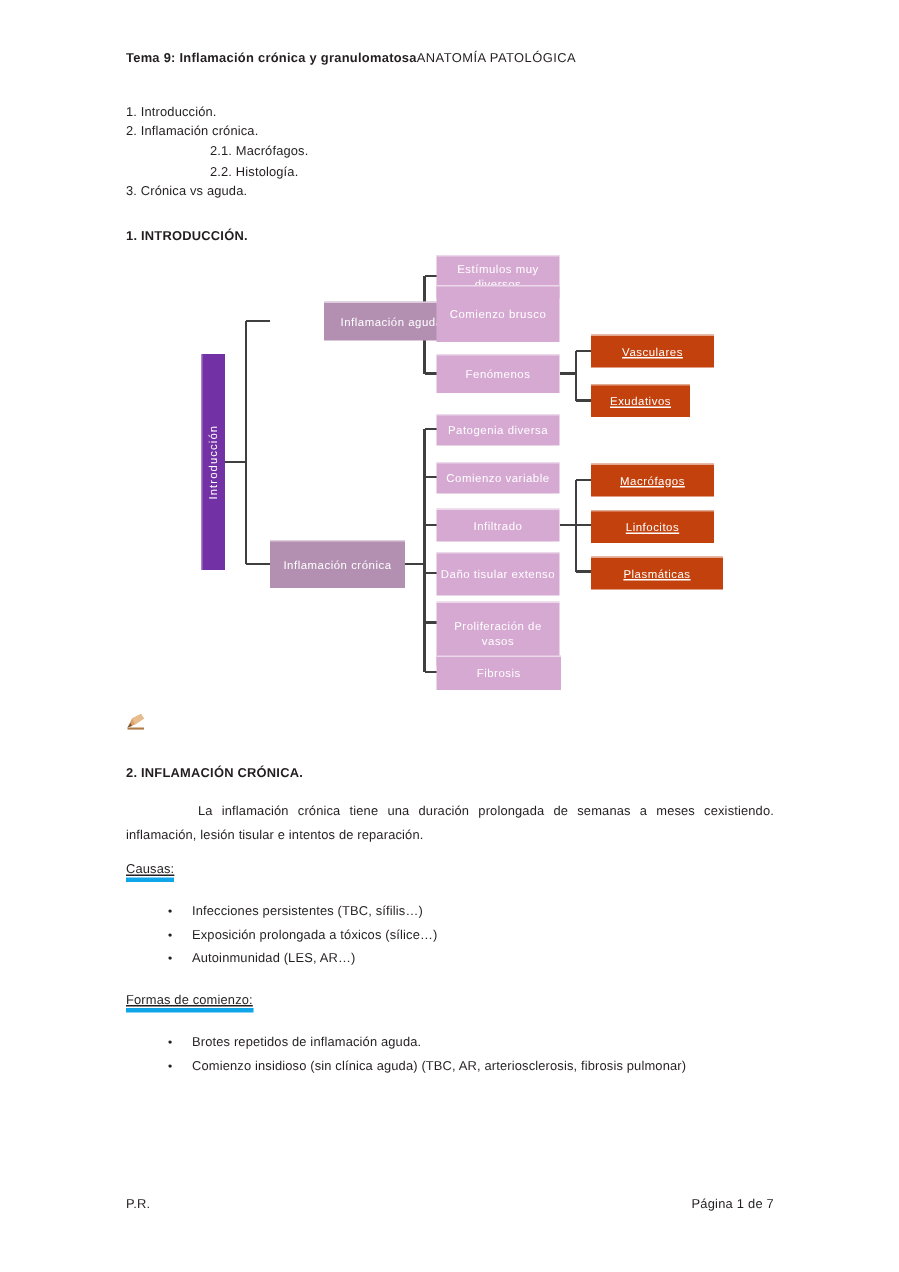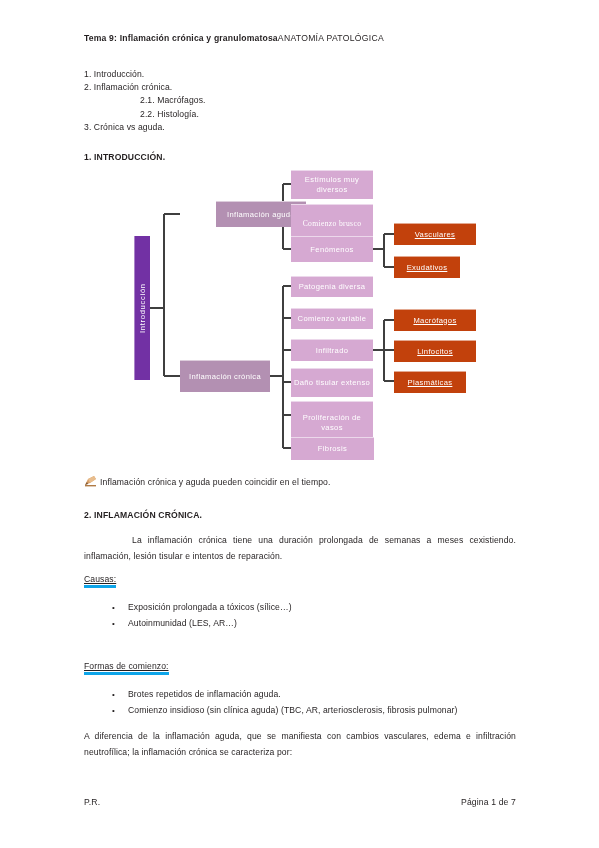--- a/index.html
+++ b/index.html
@@ -223,72 +223,71 @@
         <path d="M300,213 L310,213"></path>
       </g>
     </svg>
 
     <div class="node lvl1" style="left:50px; top:68px; width:16px; height:144px;">Introducción</div>
 
     <div class="node lvl2" style="left:96px; top:33px; width:90px; height:26px;margin-left:36px;">Inflamación aguda</div>
     <div class="node lvl2" style="left:96px; top:192px; width:90px; height:32px;">Inflamación crónica</div>
 
     <div class="node lvl3" style="left:207px; top:2px; width:82px; height:29px;">Estímulos muy diversos</div>
-    <div class="node lvl3" style="left:207px; top:36px; width:82px; height:38px;font-family:Liberation Serif, serif;">Comienzo brusco</div>
+    <div class="node lvl3" style="left:207px; top:22px; width:82px; height:38px;">Comienzo brusco</div>
     <div class="node lvl3" style="left:207px; top:68px; width:82px; height:26px;">Fenómenos</div>
 
     <div class="node lvl4" style="left:310px; top:55px; width:82px; height:22px;">Vasculares</div>
     <div class="node lvl4" style="left:310px; top:88px; width:66px; height:22px;">Exudativos</div>
 
     <div class="node lvl3" style="left:207px; top:108px; width:82px; height:21px;">Patogenia diversa</div>
     <div class="node lvl3" style="left:207px; top:140px; width:82px; height:21px;">Comienzo variable</div>
     <div class="node lvl3" style="left:207px; top:171px; width:82px; height:22px;">Infiltrado</div>
     <div class="node lvl3" style="left:207px; top:200px; width:82px; height:29px;">Daño tisular extenso</div>
     <div class="node lvl3" style="left:207px; top:233px; width:82px; height:43px;">Proliferación de vasos</div>
     <div class="node lvl3" style="left:207px; top:269px; width:83px; height:23px;">Fibrosis</div>
 
     <div class="node lvl4" style="left:310px; top:141px; width:82px; height:22px;">Macrófagos</div>
     <div class="node lvl4" style="left:310px; top:172px; width:82px; height:22px;">Linfocitos</div>
-    <div class="node lvl4" style="left:310px; top:203px; width:72px; height:22px;">Plasmáticas</div>
+    <div class="node lvl4" style="left:310px; top:203px; width:88px; height:22px;">Plasmáticas</div>
   </div>
 
   <div class="note">
     <span class="pencil-icon">
       <svg width="13" height="11" viewBox="0 0 13 11">
         <polygon points="1,9 4,3 10,0 12,3 6,7" fill="#d9a06a"></polygon>
         <polygon points="4,3 10,0 12,3 6,7" fill="#e8bd8d"></polygon>
         <rect x="1" y="9" width="11" height="1.4" fill="#b07b46"></rect>
         <polygon points="1,9 3,6 4,8" fill="#7a5430"></polygon>
       </svg>
     </span>
-    <span>Inflamación crónica y aguda pueden coincidir en el tiempo.</span>
   </div>
 
   <div class="h-section" id="sec2">2. INFLAMACIÓN CRÓNICA.</div>
 
   <div class="para" id="para-def">
     <span class="indent"></span><span>La inflamación crónica tiene una duración prolongada de semanas a meses cexistiendo. inflamación, lesión tisular e intentos de reparación.</span>
   </div>
 
   <div class="label-u" id="lbl-causas">
     <span>Causas:</span>
   </div>
   <ul class="bullets" id="list-causas">
+    <li>Infecciones persistentes (TBC, sífilis…)</li>
     <li>Exposición prolongada a tóxicos (sílice…)</li>
     <li>Autoinmunidad (LES, AR…)</li>
   </ul>
 
   <div class="label-u" id="lbl-formas">
     <span>Formas de comienzo:</span>
   </div>
   <ul class="bullets" id="list-formas">
     <li>Brotes repetidos de inflamación aguda.</li>
     <li>Comienzo insidioso (sin clínica aguda) (TBC, AR, arteriosclerosis, fibrosis pulmonar)</li>
   </ul>
 
-  <div class="para" id="para-adiff">A diferencia de la inflamación aguda, que se manifiesta con cambios vasculares, edema e infiltración neutrofílica; la inflamación crónica se caracteriza por:</div>
 
   <div class="doc-footer">
     <div>P.R.</div>
     <div>Página 1 de 7</div>
   </div>
 
 </div>
 
 </body></html>

